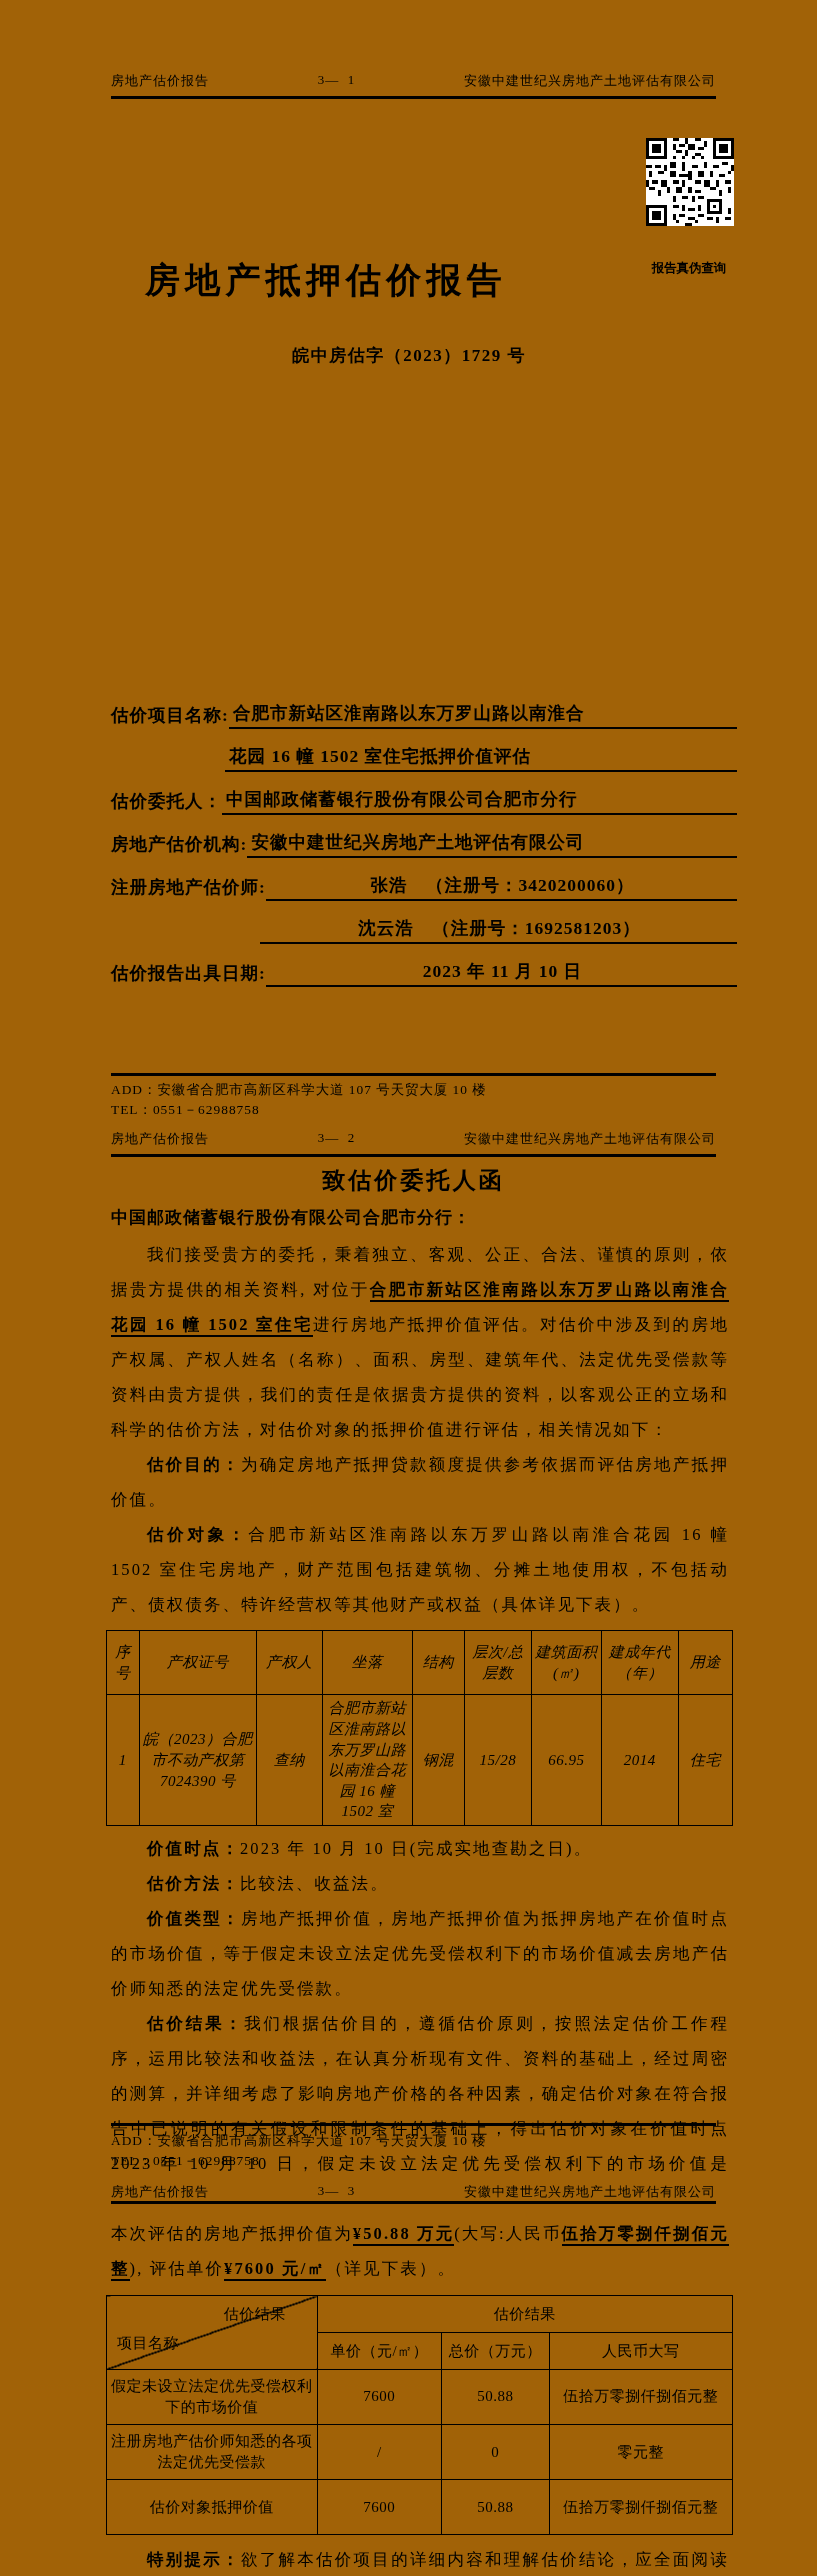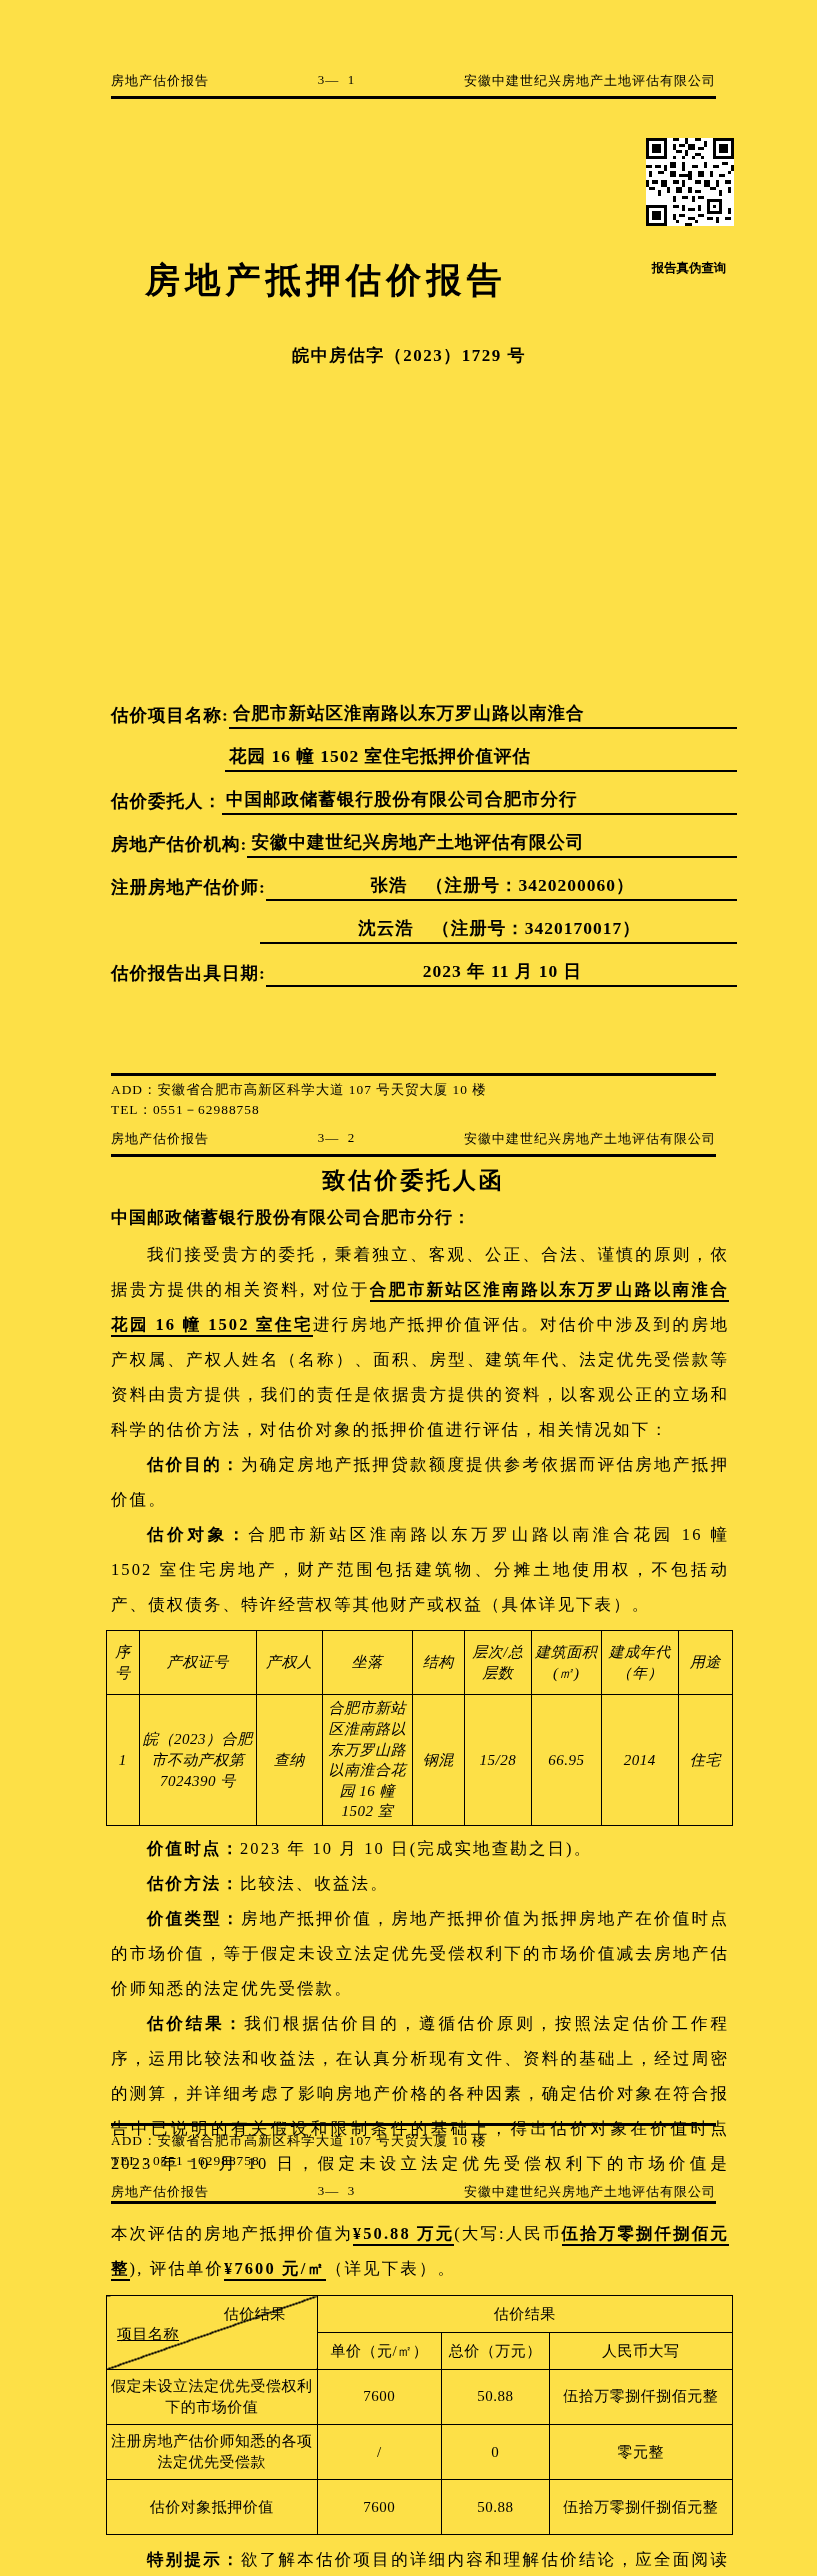--- a/index.html
+++ b/index.html
@@ -1,17 +1,17 @@
 <!DOCTYPE html>
 <html style="font-size:8.2px"><head>
 <meta charset="utf-8">
 <style>
   html,body{margin:0;padding:0;background:#ffffff;}
   body{width:818px;font-family:"Liberation Serif","DejaVu Serif",serif;color:#000;}
-  .page{position:relative;width:818px;overflow:hidden;background:#fde047;}
+  .page{position:relative;width:818px;overflow:hidden;background:#a16207;}
   .p1{height:1128px;} .p2{height:1046px;} .p3{height:1126px;}
 
   .hdr{position:absolute;left:111px;width:605px;display:flex;justify-content:space-between;
        font-size:13px;letter-spacing:1px;white-space:pre;}
   .hdr-rule{position:absolute;left:111px;width:605px;height:2.6px;background:#000;}
 
   .ftr-rule{position:absolute;left:111px;width:605px;height:2.6px;background:#000;}
   .ftr-line{position:absolute;left:111px;width:605px;font-size:13.4px;letter-spacing:1px;}
 
   .qr{position:absolute;left:646px;top:138px;width:88px;height:88px;}
@@ -48,21 +48,21 @@
   .t1{width:626px;margin:8.2px 0 5.2px -5.2px;font-style:italic;}
   .t1 .trh td{height:57px;}
   .t2{width:626px;margin:9.3px 0 7.2px -5.2px;}
   .t2 .h1 td{height:30px;}
   .t2 .h2 td{height:29px;}
   .t2 .dr td{height:48px;}
 
   .diag{position:relative;padding:0;
         background-image:linear-gradient(to bottom right,transparent calc(50% - 0.8px),#000 calc(50% - 0.8px),#000 calc(50% + 0.8px),transparent calc(50% + 0.8px));}
   .diag-top{position:absolute;top:8.2px;right:31px;font-size:15px;}
-  .diag-bottom{position:absolute;bottom:24px;left:10.3px;font-size:15px;text-decoration:underline;}
+  .diag-bottom{position:absolute;bottom:15px;left:10.3px;font-size:15px;}
 </style>
 </head>
 <body>
 
 <div class="page p1">
   <div class="hdr" style="top:72px;">
     <span>房地产估价报告</span>
     <span>3—  1</span>
     <span>安徽中建世纪兴房地产土地评估有限公司</span>
   </div>
@@ -173,21 +173,21 @@
     <div class="field-row">
       <span class="field-label">房地产估价机构:</span>
       <span class="field-value">安徽中建世纪兴房地产土地评估有限公司</span>
     </div>
     <div class="field-row">
       <span class="field-label">注册房地产估价师:</span>
       <span class="field-value v-center">张浩　（注册号：3420200060）</span>
     </div>
     <div class="field-row">
       <span class="field-spacer2"></span>
-      <span class="field-value v-center">沈云浩　（注册号：3420170017）</span>
+      <span class="field-value v-center">沈云浩　（注册号：1692581203）</span>
     </div>
     <div class="field-row">
       <span class="field-label">估价报告出具日期:</span>
       <span class="field-value v-center">2023 年 11 月 10 日</span>
     </div>
   </div>
 
   <div class="ftr-rule" style="top:1073px;"></div>
   <div class="ftr-line" style="top:1081px;">ADD：安徽省合肥市高新区科学大道 107 号天贸大厦 10 楼</div>
   <div class="ftr-line" style="top:1101px;">TEL：0551－62988758</div>

